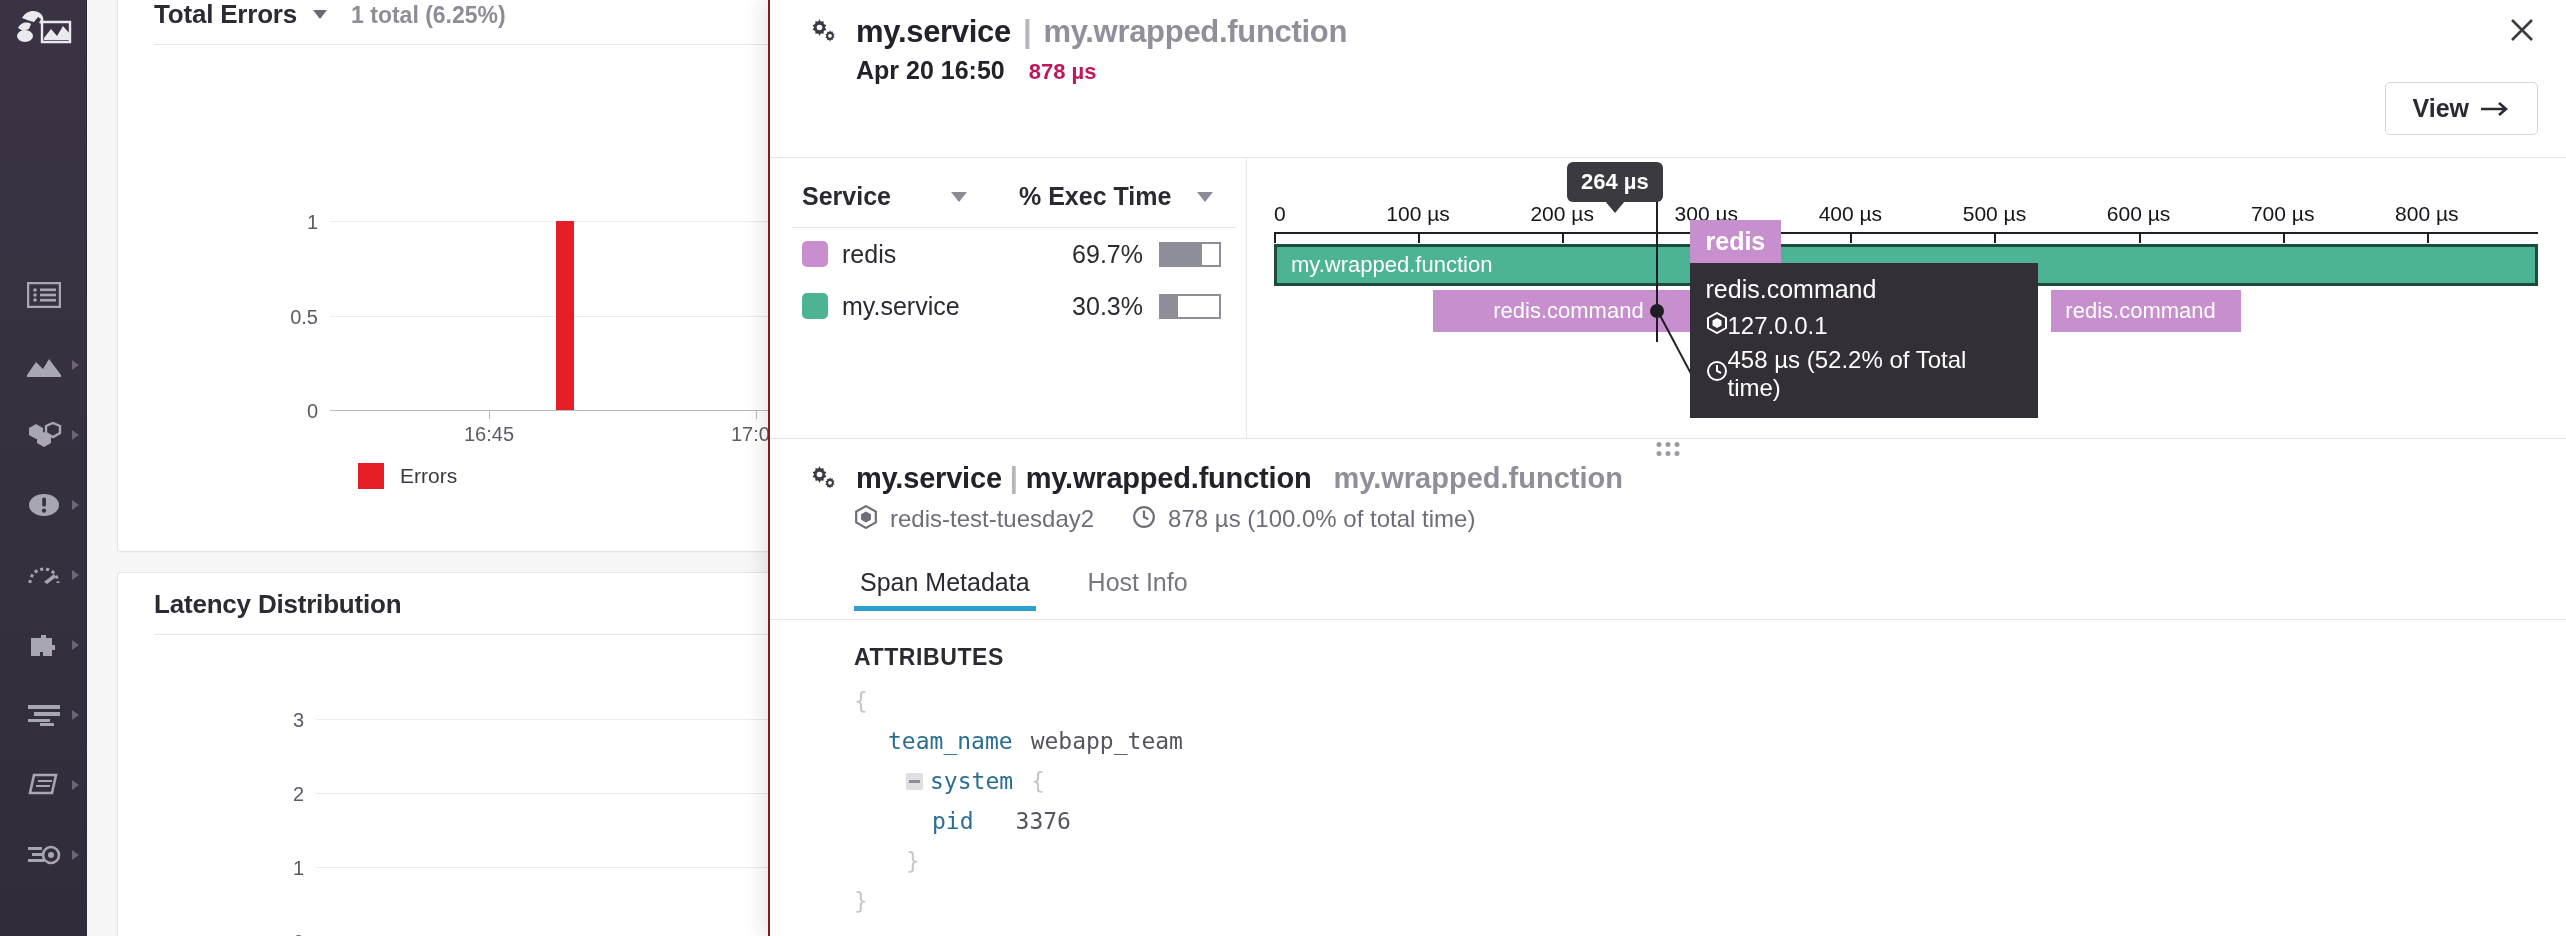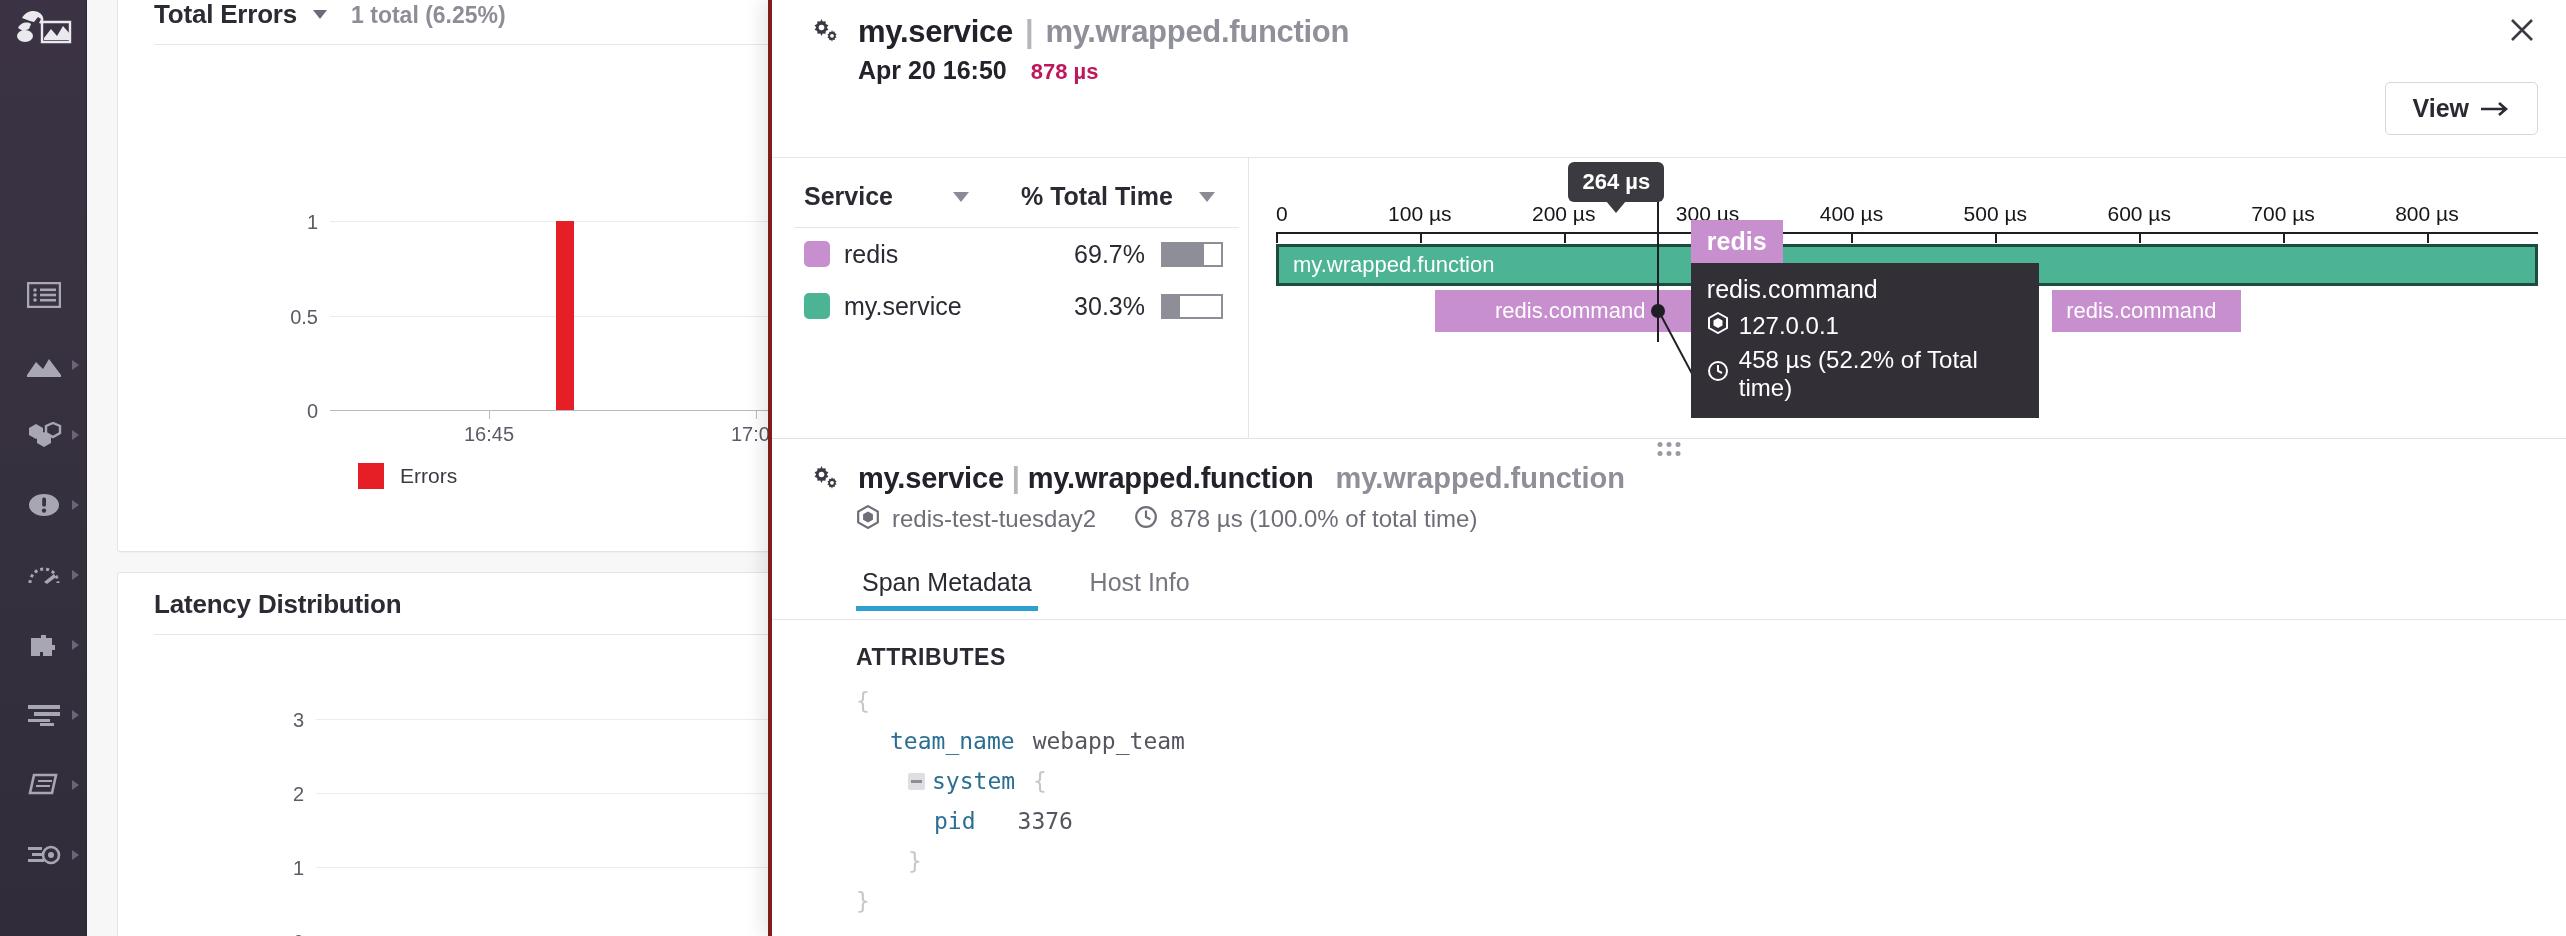--- a/index.html
+++ b/index.html
@@ -55,21 +55,21 @@
   .bar { position: absolute; background: #e61f26; }
   .xtick { position: absolute; width: 1px; background: #b9b9c0; height: 9px; }
   .xlab { position: absolute; font-size: 20px; color: #5b5b66; transform: translateX(-50%); }
   .legend { position: absolute; display: flex; align-items: center; gap: 16px; }
   .legend-swatch { width: 26px; height: 26px; background: #e61f26; }
   .legend-text { font-size: 21px; color: #3a3a44; }
 
   
   .panel {
     position: absolute; left: 768px; top: 0; width: 1798px; height: 936px;
-    background: #fff; border-left: 4px solid #7f1d1d;
+    background: #fff; border-left: 2px solid #7f1d1d;
     box-shadow: -6px 0 18px rgba(0,0,0,.10);
   }
   .panel-close {
     position: absolute; right: 22px; top: 8px; width: 44px; height: 44px;
     display: flex; align-items: center; justify-content: center;
     color: #3b3b44; cursor: pointer;
   }
 
   .panel-head { position: absolute; left: 0; top: 0; width: 100%; }
   .ph-row1 { display: flex; align-items: center; padding: 14px 0 0 36px; }
@@ -135,21 +135,21 @@
   .cursor-badge::after {
     content: ""; position: absolute; left: 50%; transform: translateX(-50%);
     bottom: -11px; border-top: 12px solid #3a3a40;
     border-left: 10px solid transparent; border-right: 10px solid transparent;
   }
 
   .tip { position: absolute; width: 348px; }
   .tip-head { background: #c78fce; color: #fff; font-size: 25px; font-weight: 700; padding: 7px 16px; display: inline-block; }
   .tip-body { background: #332f36; color: #fff; padding: 12px 16px 16px 16px; }
   .tip-body .l1 { font-size: 25px; margin-bottom: 8px; }
-  .tip-body .l2, .tip-body .l3 { font-size: 24px; display: flex; align-items: center; gap: 10px; margin-top: 6px; }
+  .tip-body .l2, .tip-body .l3 { font-size: 24px; display: flex; align-items: center; margin-top: 6px; }
 
   .grip { position: absolute; left: 50%; transform: translateX(-50%); top: 442px;
           display: grid; grid-template-columns: repeat(3, 5px); gap: 4px; }
   .grip i { width: 5px; height: 5px; background: #9a9aa3; border-radius: 50%; }
   .panel-split { position: absolute; left: 0; right: 0; top: 438px; border-top: 1px solid #e2e2e6; }
 
   
   .detail { position: absolute; left: 0; top: 462px; width: 100%; }
   .d-row1 { display: flex; align-items: center; padding-left: 36px; }
   .d-title { font-size: 29px; font-weight: 700; color: #22222a; letter-spacing: -.2px; }
@@ -359,21 +359,21 @@
           </svg>
       </span>
     </div>
 
     <div class="flame">
 
       <div class="svc-table">
         <div class="svc-hrow">
           <span class="svc-h">Service</span>
           <span class="hcaret" style="margin-left:60px"></span>
-          <span class="svc-h" style="margin-left:52px">% Total Time</span>
+          <span class="svc-h" style="margin-left:52px">% Exec Time</span>
           <span class="hcaret" style="margin-left:26px"></span>
         </div>
         <div class="svc-hrule"></div>
 
         <div class="svc-row">
           <span class="dot" style="background:#c78fce"></span>
           <span class="svc-name">redis</span>
           <span class="svc-pct">69.7%</span>
           <span class="meter">
               <i style="width:70%"></i>

